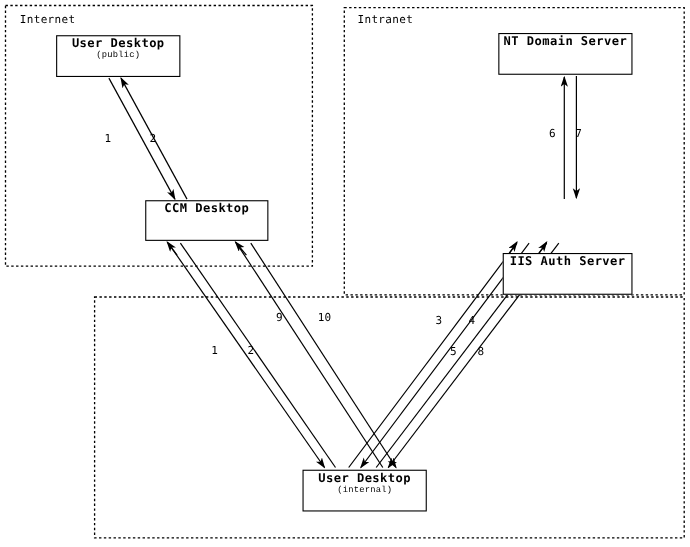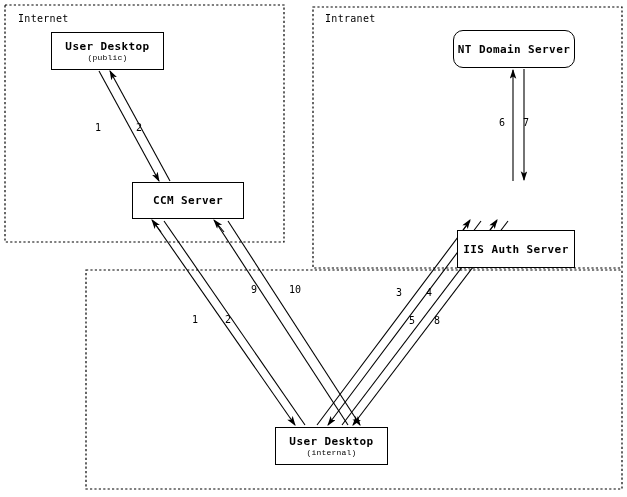--- a/index.html
+++ b/index.html
@@ -31,21 +31,20 @@
     white-space: nowrap;
   }
   .node-box {
     position: absolute;
     box-sizing: border-box;
     border: 1.4px solid #000000;
     background: #ffffff;
     display: flex;
     flex-direction: column;
     align-items: center;
-    justify-content: center;
     color: #000000;
   }
   .node-title {
     font-family: "DejaVu Sans Mono", "Liberation Mono", monospace;
     font-size: 11px;
     font-weight: bold;
     letter-spacing: 0.4px;
     white-space: nowrap;
     line-height: 13px;
   }
@@ -138,24 +137,24 @@
 
   <div class="zone-label" style="left:18px; top:13px;">Internet</div>
   <div class="zone-label" style="left:325px; top:13px;">Intranet</div>
 
   <div class="node-box" style="left:51px; top:32px; width:113px; height:38px;">
     <div class="node-title">User Desktop</div>
     <div class="node-sub">(public)</div>
   </div>
 
   <div class="node-box" style="left:132px; top:182px; width:112px; height:37px;">
-    <div class="node-title">CCM Server</div>
+    <div class="node-title">CCM Desktop</div>
   </div>
 
-  <div class="node-box" style="left:453px; top:30px; width:122px; height:38px;border-radius:10px;">
+  <div class="node-box" style="left:453px; top:30px; width:122px; height:38px;">
     <div class="node-title">NT Domain Server</div>
   </div>
 
   <div class="node-box" style="left:457px; top:182px; width:118px; height:38px;margin-top:48px;">
     <div class="node-title">IIS Auth Server</div>
   </div>
 
   <div class="node-box" style="left:275px; top:427px; width:113px; height:38px;">
     <div class="node-title">User Desktop</div>
     <div class="node-sub">(internal)</div>

